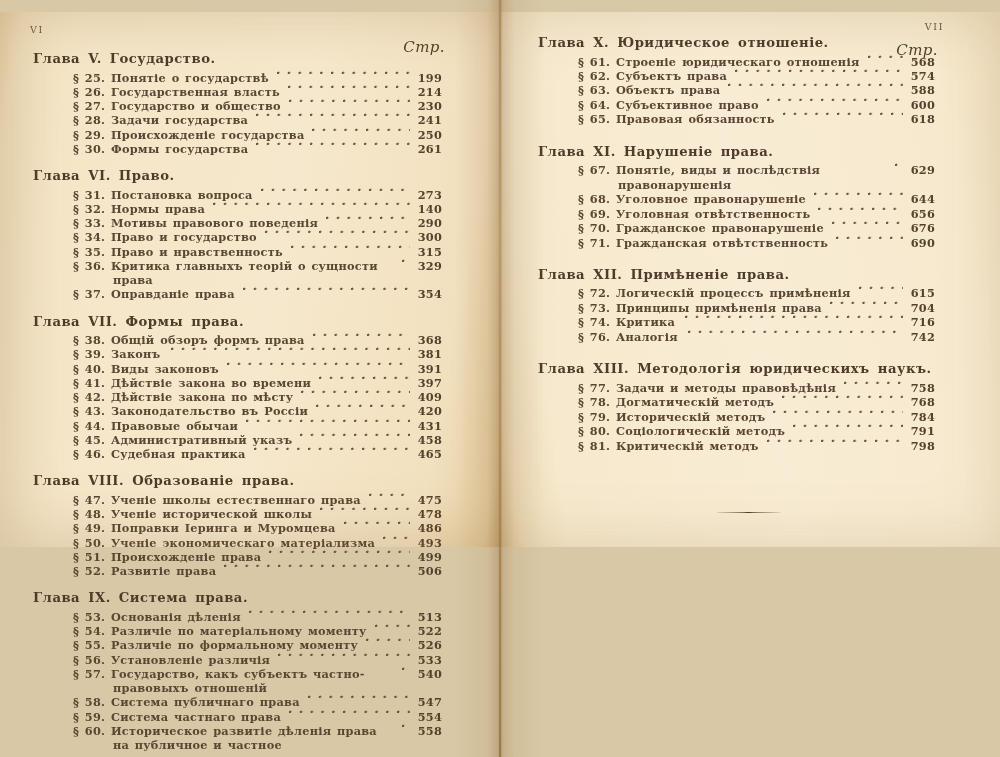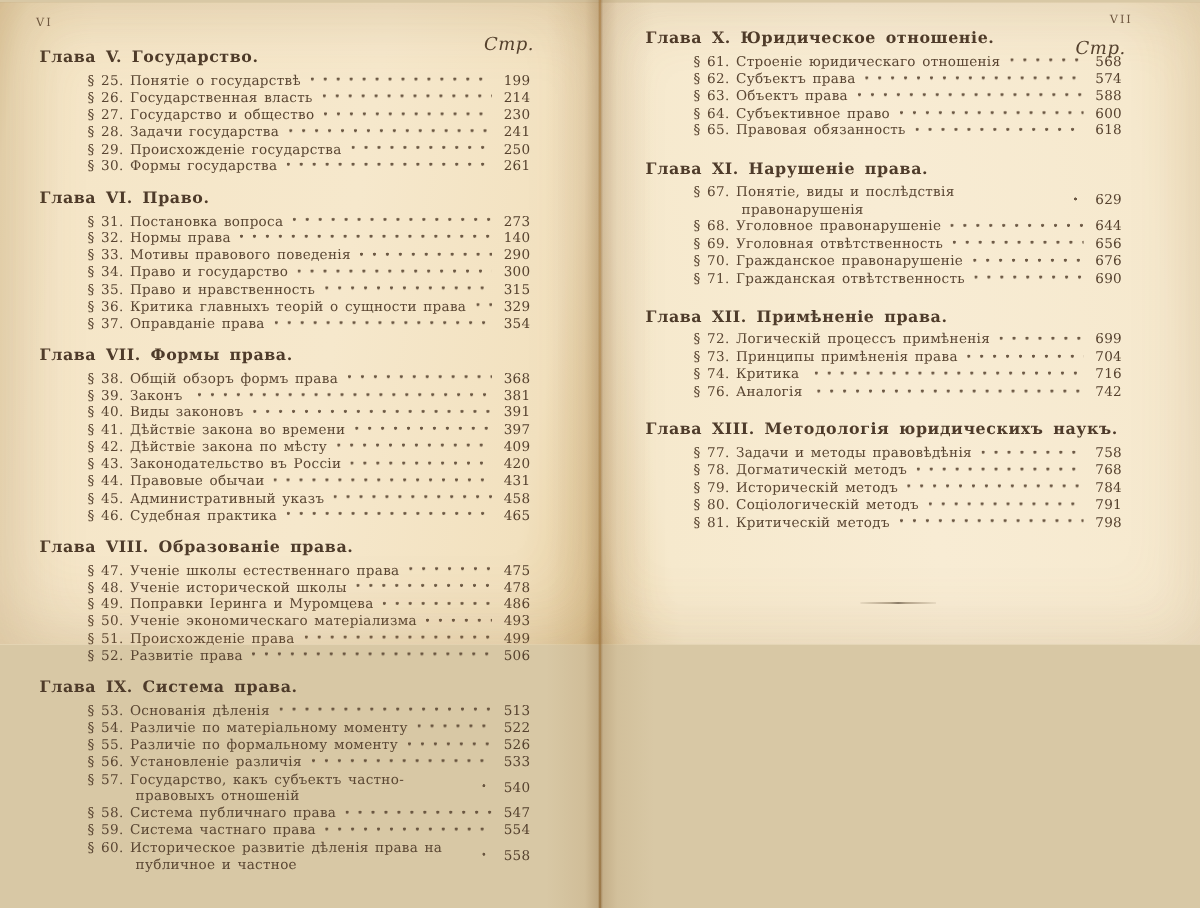--- a/index.html
+++ b/index.html
@@ -1,19 +1,19 @@
 <!DOCTYPE html>
 <html><head>
 <meta charset="utf-8">
 <style>
   html,body{margin:0;padding:0;background:#d8c8a5;}
   #book{position:relative;width:1000px;height:757px;overflow:hidden;
         font-family:"DejaVu Serif","Liberation Serif",serif;color:#5a4633;}
   
-  .page{position:absolute;top:2px;height:535px;width:500px;}
+  .page{position:absolute;top:12px;height:535px;width:500px;}
   #page-left{left:0;
     background:linear-gradient(100deg,#e9d5ae 0%,#f2e2c0 4%,#f5e6c8 14%,#f6e8cc 55%,#f2e1bf 86%,#e8d2a6 97%,#ddc291 100%);}
   #page-left:after{content:"";position:absolute;inset:0;pointer-events:none;
     box-shadow:inset 18px 10px 55px rgba(150,110,55,.18), inset -6px -20px 60px rgba(150,110,55,.12);}
   #page-right{left:500px;
     background:linear-gradient(80deg,#e3cda2 0%,#f0dfbc 4%,#f6e9cd 12%,#f8ecd4 50%,#f6e9ce 88%,#f1e1c0 100%);}
   #page-right:after{content:"";position:absolute;inset:0;pointer-events:none;
     box-shadow:inset 10px 12px 50px rgba(150,110,55,.12), inset -10px -16px 55px rgba(150,110,55,.10);}
   
   #gutter{position:absolute;top:0;left:455px;width:90px;height:757px;pointer-events:none;
@@ -29,22 +29,22 @@
   #str-right{right:62px;top:29px;}
 
   .sections{position:absolute;}
   #sections-left{top:39px;left:33px;right:58px;}
   #sections-right{top:23px;left:38px;right:65px;}
 
   .section{margin:0 0 12px 0;}
   #sections-right .section{margin-bottom:17px;}
   .chapter-heading{font-size:13.2px;line-height:16px;font-weight:bold;color:#4e3b2a;
     letter-spacing:.5px;word-spacing:3px;margin-bottom:3.5px;}
-  .entry{display:flex;align-items:center;padding-left:40px;
-    font-size:11.3px;line-height:14.25px;letter-spacing:.25px;word-spacing:1.5px;}
+  .entry{display:flex;align-items:flex-start;padding-left:40px;
+    font-size:11.3px;line-height:14.25px;letter-spacing:.25px;word-spacing:1.5px;font-weight:bold;}
   #sections-right .entry{line-height:14.45px;}
   .entry-label{padding-left:40px;text-indent:-40px;}
   .leader{flex:1;min-width:8px;height:4px;margin:0 7px 3px 8px;opacity:.9;
     background-image:radial-gradient(circle at 1.2px 1.8px,#5c4834 1.05px,rgba(92,72,52,0) 1.5px);
     background-size:10.8px 4px;background-repeat:repeat-x;background-position:left bottom;}
   .pagenum{min-width:25px;text-align:right;color:#55412e;}
 
   #end-rule{position:absolute;left:217px;top:500px;width:63px;height:1.4px;border:none;margin:0;
     background:linear-gradient(90deg,rgba(95,75,50,.15) 0%,rgba(95,75,50,.75) 40%,rgba(60,45,28,.95) 50%,rgba(95,75,50,.75) 60%,rgba(95,75,50,.15) 100%);}
 </style>
@@ -313,21 +313,21 @@
             <span class="entry-label">§ 71. Гражданская отвѣтственность</span>
             <span class="leader"></span>
             <span class="pagenum">690</span>
           </div>
         </div>
         <div class="section">
           <div class="chapter-heading">Глава XII. Примѣненіе права.</div>
           <div class="entry">
             <span class="entry-label">§ 72. Логическій процессъ примѣненія</span>
             <span class="leader"></span>
-            <span class="pagenum">699</span>
+            <span class="pagenum">615</span>
           </div>
           <div class="entry">
             <span class="entry-label">§ 73. Принципы примѣненія права</span>
             <span class="leader"></span>
             <span class="pagenum">704</span>
           </div>
           <div class="entry">
             <span class="entry-label">§ 74. Критика</span>
             <span class="leader"></span>
             <span class="pagenum">716</span>

